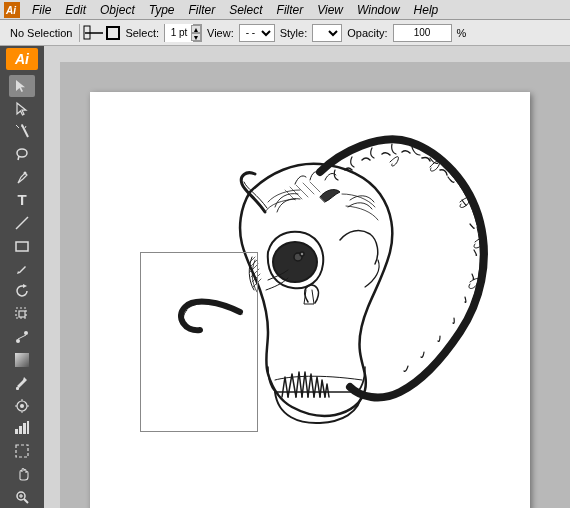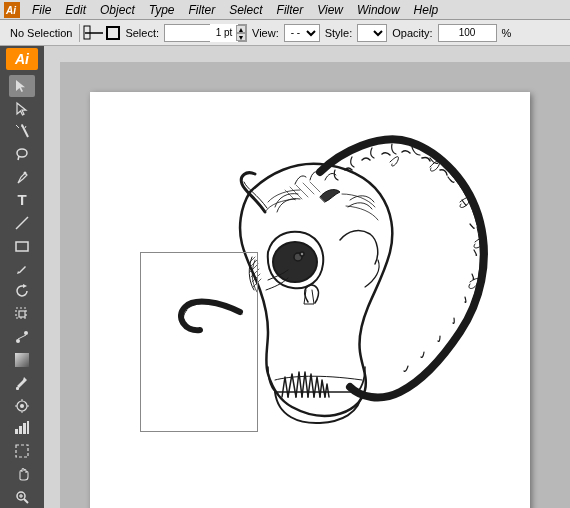--- a/index.html
+++ b/index.html
@@ -231,21 +231,21 @@
   <div class="toolbar-item">No Selection</div>
   <div class="toolbar-separator"></div>
 
   <svg width="22" height="16">
     <line x1="2" y1="8" x2="20" y2="8" stroke="#000" stroke-width="1.5"></line>
     <rect x="1" y="1" width="6" height="13" fill="none" stroke="#000" stroke-width="1"></rect>
   </svg>
   <div class="stroke-box"></div>
   <span class="toolbar-item">Select:</span>
   <div style="display:flex; align-items:center; border:1px solid #999; background:#fff; height:18px;">
-    <input class="toolbar-input" style="border: none; width: 28px; margin-left: 45px;" value="1 pt">
+    <input class="toolbar-input" style="border: none; width: 28px;" value="1 pt">
     <div class="toolbar-spinner">
       <span class="spinner-btn">▲</span>
       <span class="spinner-btn">▼</span>
     </div>
   </div>
   <span class="toolbar-item">View:</span>
   <select class="toolbar-select">
     <option>- -</option>
   </select>
   <span class="toolbar-item">Style:</span>

